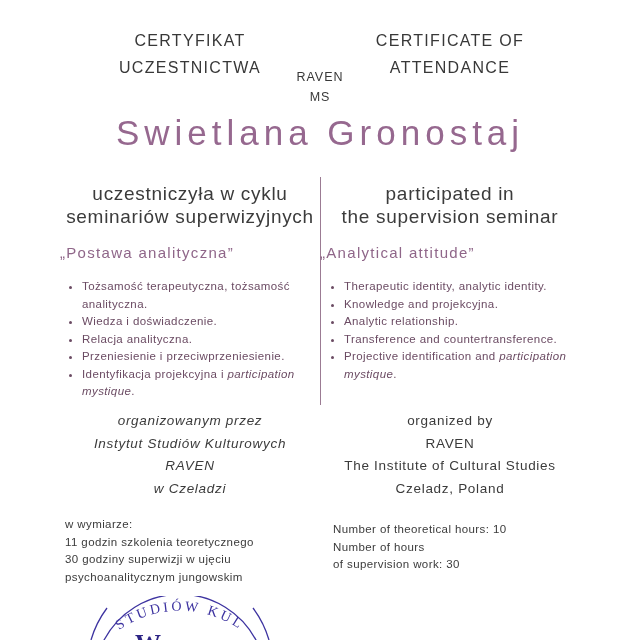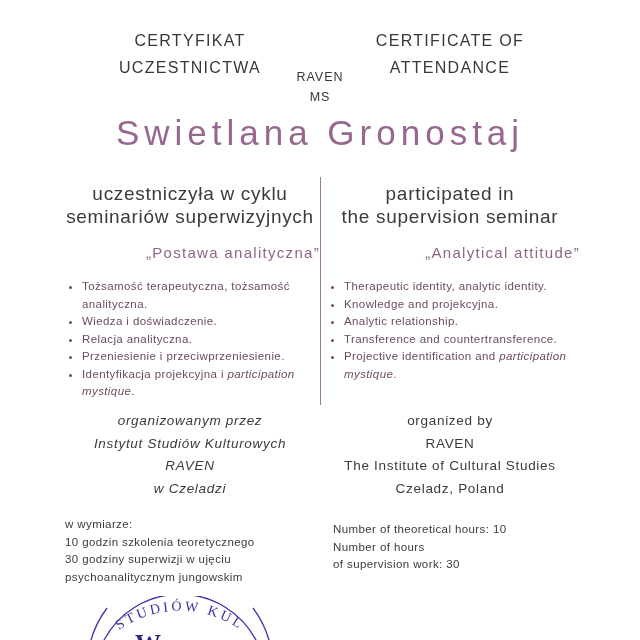--- a/index.html
+++ b/index.html
@@ -17,21 +17,21 @@
        line-height:20px;letter-spacing:1px;color:var(--c-heading,#383838);}
   
   .name{left:0;top:113px;width:640px;text-align:center;font-size:35px;
        letter-spacing:5px;color:var(--c-name,#96688f);}
   
   .intro{width:260px;text-align:center;font-size:19px;line-height:23px;
        letter-spacing:0.7px;color:var(--c-body,#3b3b3b);}
   .intro-left{left:60px;top:182px;}
   .intro-right{left:320px;top:182px;}
   
-  .topic{width:260px;text-align:right;font-size:15px;letter-spacing:1.3px;
+  .topic{width:260px;text-align:left;font-size:15px;letter-spacing:1.3px;
        color:var(--c-topic,#8f6689);}
   .topic-left{left:60px;top:244px;}
   .topic-right{left:320px;top:244px;}
   
   .bullets{font-size:11.5px;line-height:17.5px;letter-spacing:0.4px;
        color:var(--c-bullets,#6b4b63);}
   .bullets ul{margin:0;padding-left:14px;list-style:disc;}
   .bullets .it{font-style:italic;}
   .bullets-left{left:68px;top:278px;width:252px;}
   .bullets-right{left:330px;top:278px;width:248px;}
@@ -121,21 +121,21 @@
 
   <div class="abs org org-right">
     <div>organized by</div>
     <div>RAVEN</div>
     <div>The Institute of Cultural Studies</div>
     <div>Czeladz, Poland</div>
   </div>
 
   <div class="abs hours hours-left">
     <div>w wymiarze:</div>
-    <div>10 godzin szkolenia teoretycznego</div>
+    <div>11 godzin szkolenia teoretycznego</div>
     <div>30 godziny superwizji w ujęciu</div>
     <div>psychoanalitycznym jungowskim</div>
   </div>
 
   <div class="abs hours hours-right">
     <div>Number of theoretical hours: 10</div>
     <div>Number of hours</div>
     <div>of supervision work: 30</div>
   </div>
 

